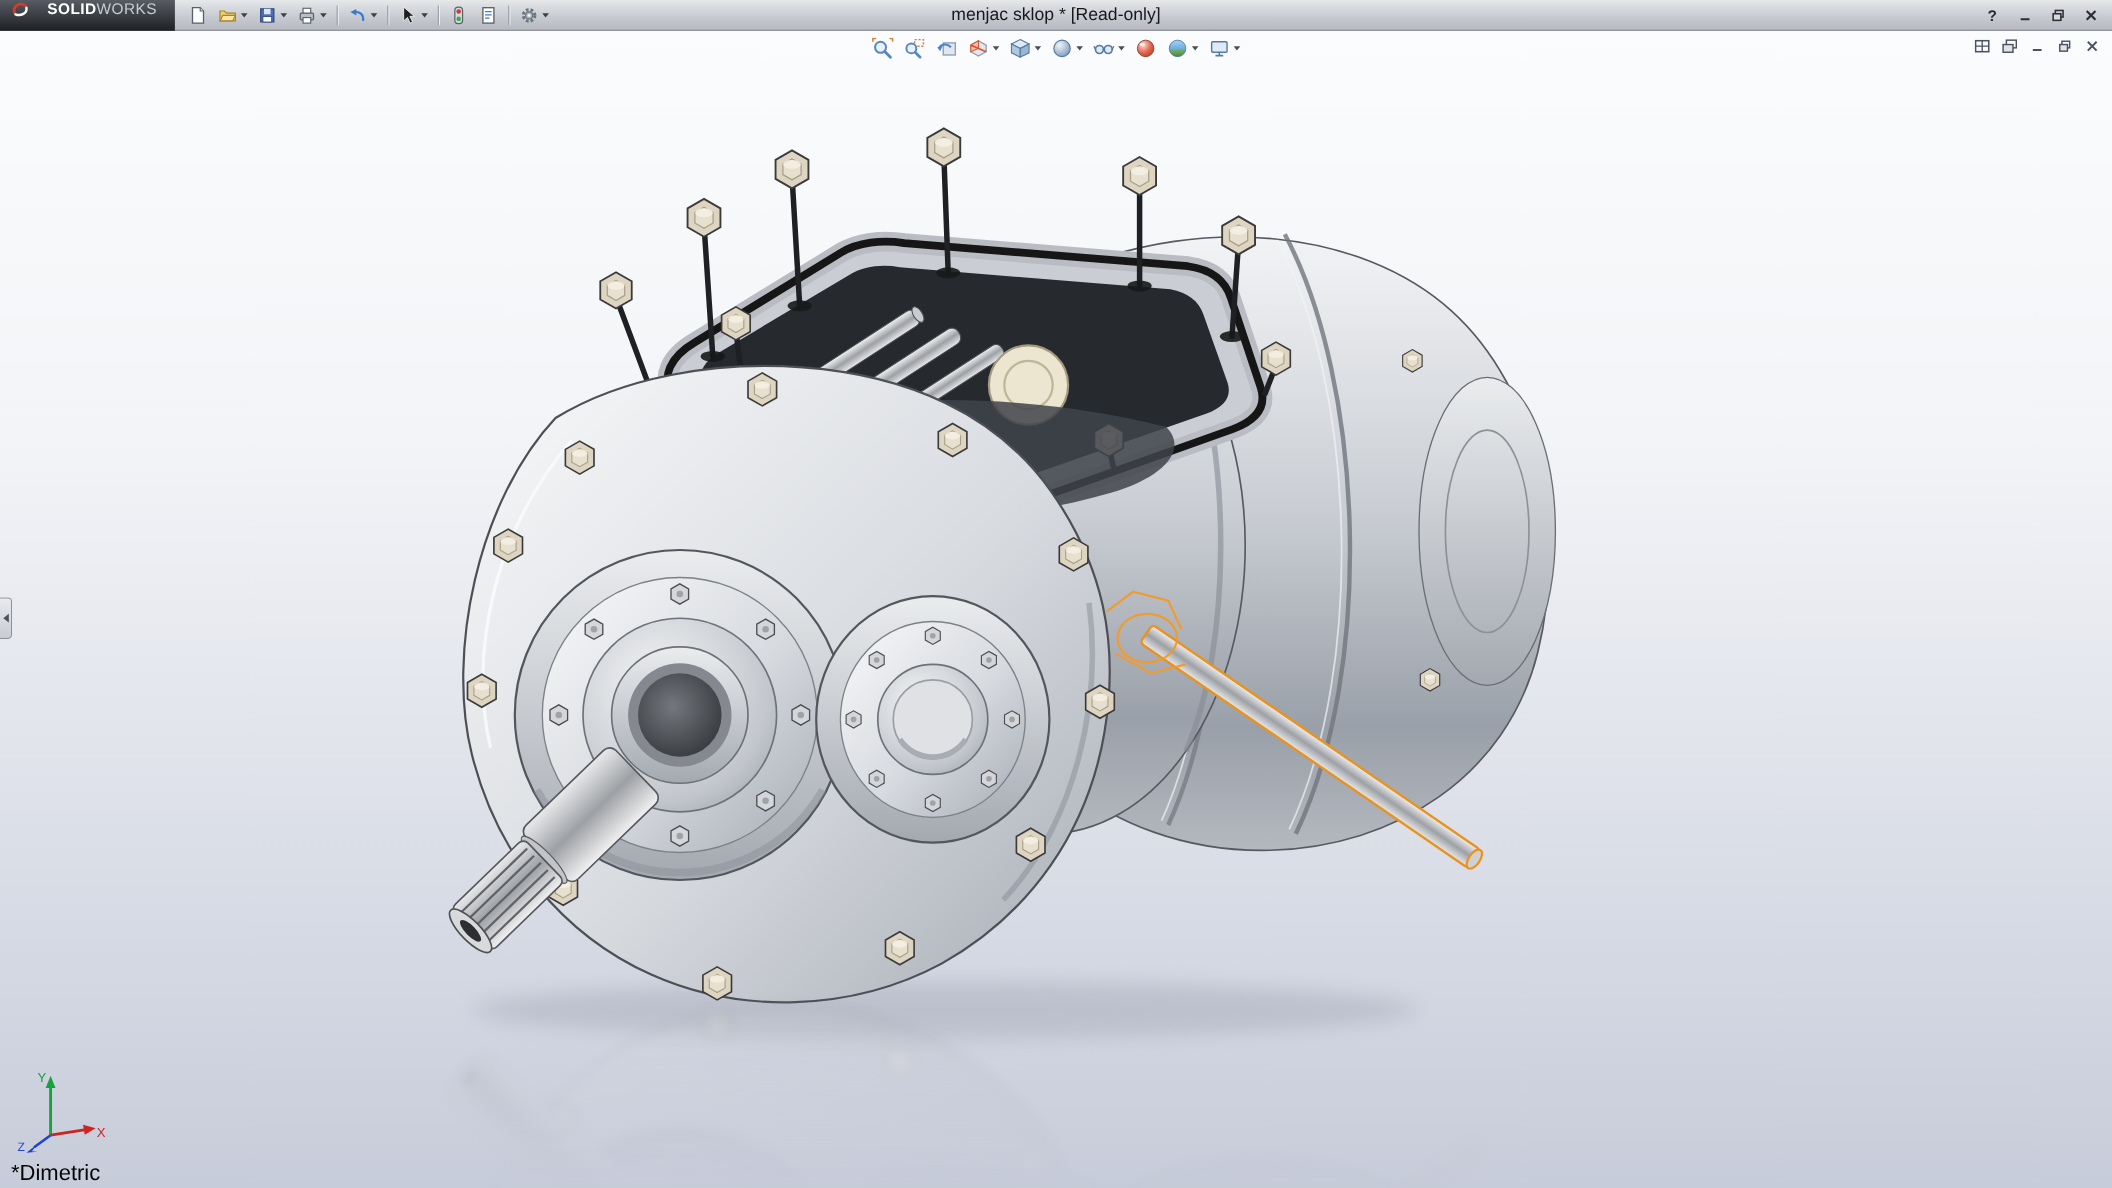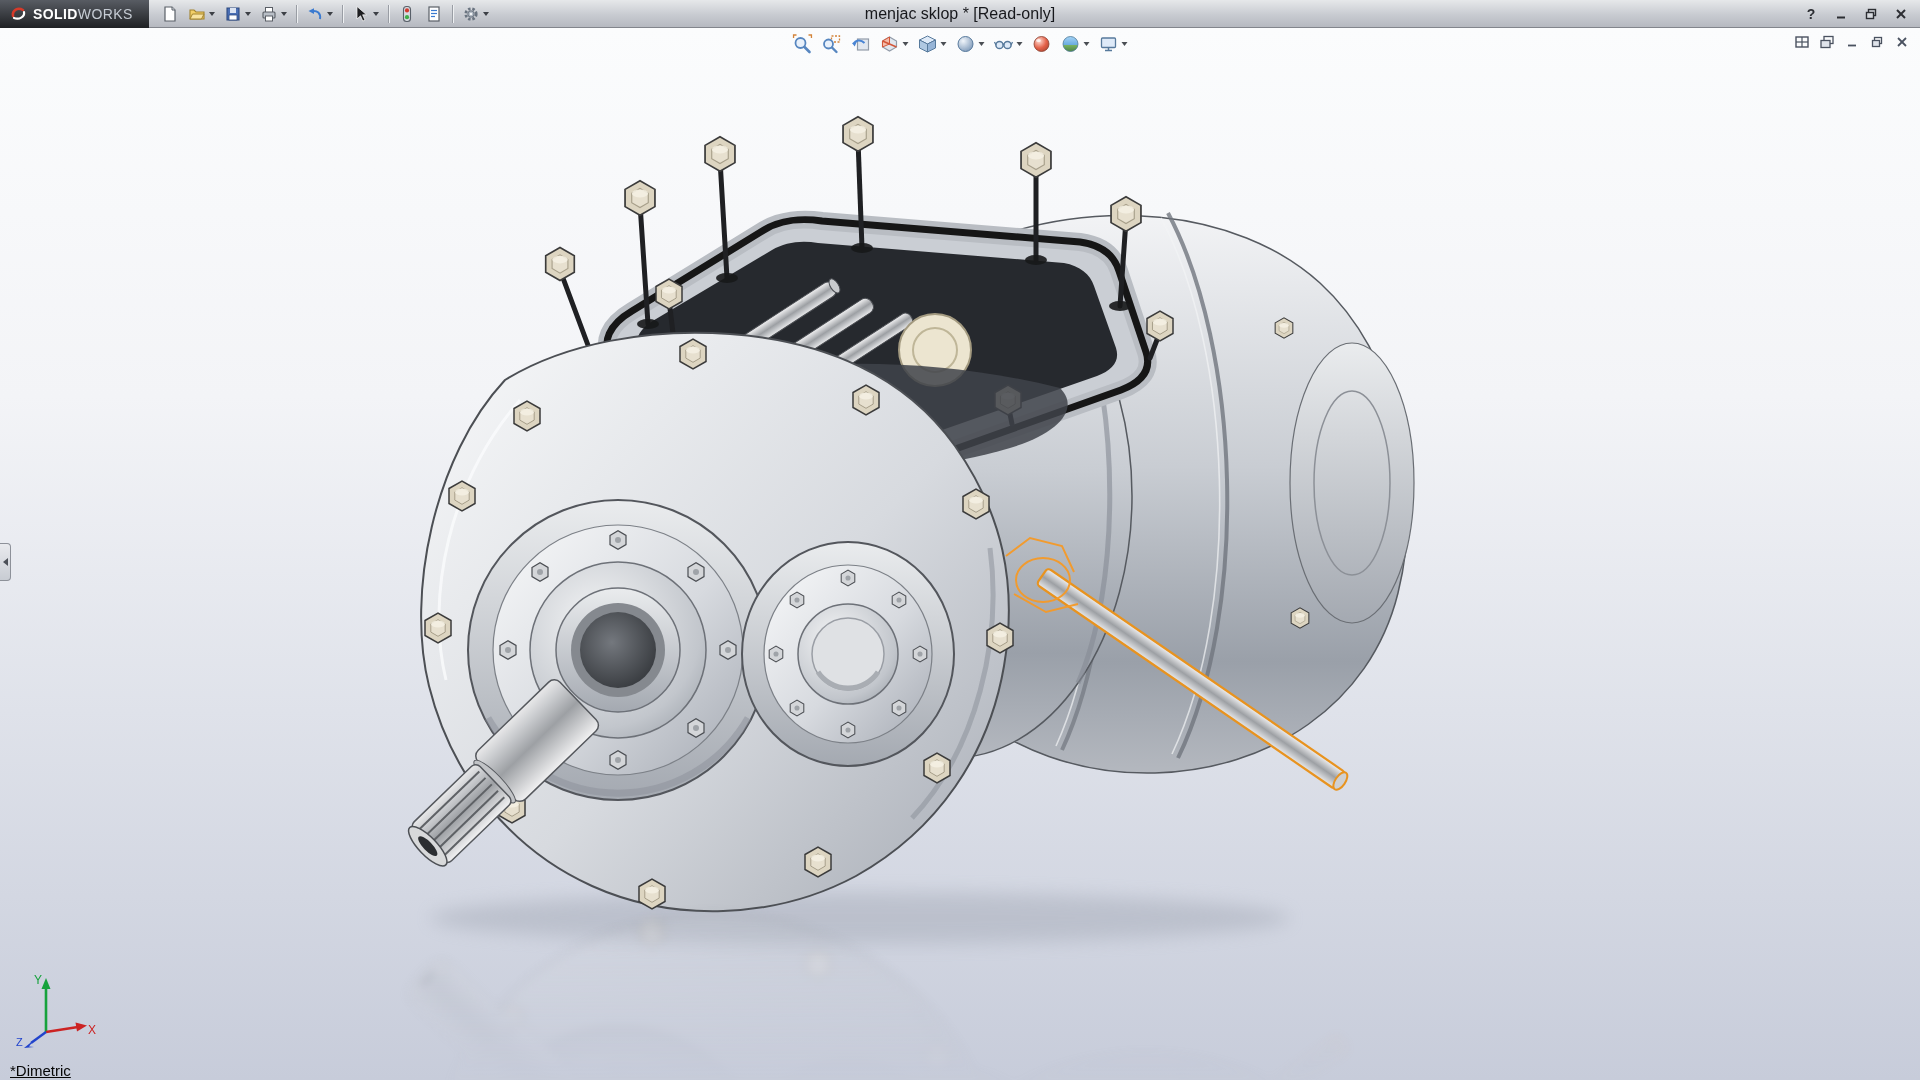--- a/index.html
+++ b/index.html
@@ -3,21 +3,21 @@
 <meta charset="utf-8">
 <style>
   *{margin:0;padding:0;box-sizing:border-box}
   html,body{width:1920px;height:1080px;overflow:hidden;font-family:"Liberation Sans",sans-serif;background:#c9cedb}
   .app{position:relative;width:1920px;height:1080px}
 
   
   .titlebar{position:absolute;top:0;left:0;right:0;height:28px;z-index:40;
     background:linear-gradient(#e6e8ea,#c8cbd1 55%,#b6b9c0);border-bottom:1px solid #82858c;
     display:flex;align-items:center}
-  .brand{height:28px;display:flex;align-items:center;gap:6px;padding:0 16px 0 10px;
+  .brand{height:28px;display:flex;gap:16px;padding:0 16px 0 10px;
     background:linear-gradient(#585c63,#1e2023);flex:0 0 auto}
   .brand .b1{color:#ffffff;font-weight:bold;font-size:14px;letter-spacing:.4px}
   .brand .b2{color:#c6ccd4;font-size:14px;letter-spacing:.4px}
   .main-toolbar{display:flex;align-items:center;margin-left:8px;gap:1px}
   .tbtn{display:flex;align-items:center;height:24px;padding:1px 3px;background:transparent;border:1px solid transparent;cursor:pointer}
   .tbtn svg{display:block}
   .caret{width:0;height:0;border-left:3.5px solid transparent;border-right:3.5px solid transparent;border-top:4px solid #3c4046;margin-left:3px}
   .sep{width:1px;height:18px;background:#999da4;margin:0 4px;box-shadow:1px 0 0 #eef0f2}
   .win-title{position:absolute;left:50%;transform:translateX(-50%);font-size:16px;color:#17181c;white-space:nowrap}
   .win-controls{margin-left:auto;display:flex;align-items:center;gap:12px;padding-right:10px}
@@ -38,21 +38,21 @@
   .doc-controls{position:absolute;top:6px;right:10px;display:flex;align-items:center;gap:9px;z-index:20}
   .dbtn{background:none;border:none;cursor:pointer;display:flex;align-items:center;justify-content:center;width:16px;height:16px}
 
   
   .collapsed-tab{position:absolute;left:0;top:515px;width:11px;height:38px;background:linear-gradient(#e9eaee,#c8ccd3);
     border:1px solid #8d9199;border-left:none;border-radius:0 4px 4px 0;cursor:pointer;display:flex;align-items:center;justify-content:center;z-index:15}
   .collapsed-tab .tri{width:0;height:0;border-top:4px solid transparent;border-bottom:4px solid transparent;border-right:5px solid #4c5058}
 
   
   .triad{position:absolute;left:14px;bottom:26px;width:86px;height:86px;z-index:10}
-  .view-label{position:absolute;left:10px;bottom:1px;font-size:15px;color:#050505;text-decoration:underline;z-index:10}
+  .view-label{position:absolute;left:10px;bottom:1px;font-size:20px;color:#050505;z-index:10}
 </style>
 </head>
 <body>
 
 <div class="app">
 
   <header class="titlebar">
     <div class="brand">
       <svg width="17" height="17" viewBox="0 0 17 17">
         <path d="M3,11 C2,5 8,2 13,5" fill="none" stroke="#d63a2a" stroke-width="2.6" stroke-linecap="round"></path>

